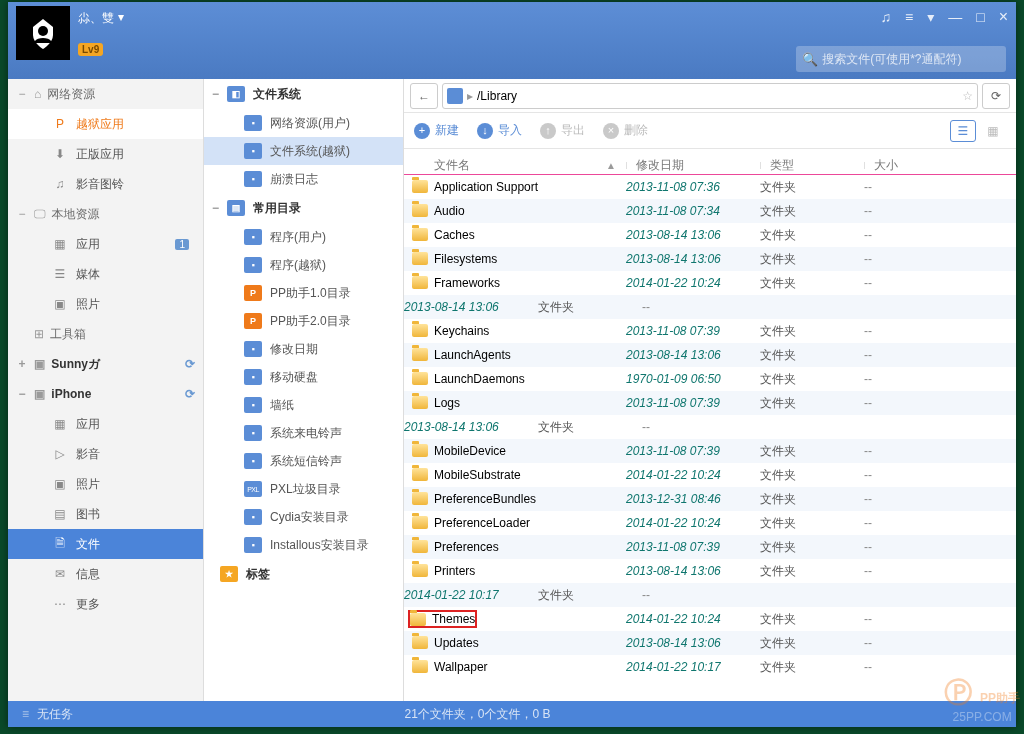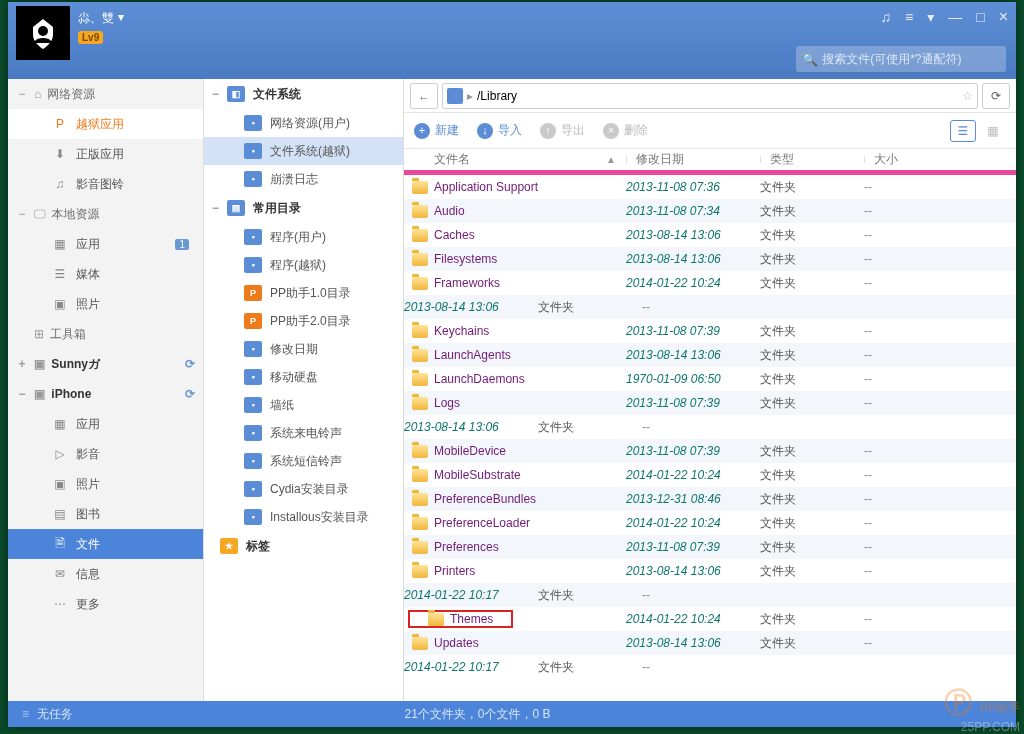--- a/index.html
+++ b/index.html
@@ -4,21 +4,21 @@
 <style>
 * { box-sizing: border-box; margin: 0; padding: 0; font-family: "Microsoft YaHei", Arial, sans-serif; font-size: 12px; }
 body { background: #0a4a2a; width: 1024px; height: 734px; overflow: hidden; position: relative; }
 .window { position: absolute; left: 8px; top: 2px; width: 1008px; height: 725px; background: #fff; display: flex; flex-direction: column; box-shadow: 0 0 8px rgba(0,0,0,0.5); }
 
 .titlebar { height: 77px; background: linear-gradient(180deg, #5d8ed6 0%, #4a7ac2 100%); display: flex; align-items: flex-start; position: relative; }
 .avatar { width: 54px; height: 54px; margin: 4px 8px; background: #000; display:flex; align-items:center; justify-content:center; }
 .avatar svg { width: 40px; height: 40px; }
 .user-info { display:flex; flex-direction:column; margin-top:8px; }
 .username { color:#fff; font-size:14px; display:flex; align-items:flex-start; gap:4px;}
-.lv-badge { background:#f5a623; color:#7a4a00; font-size:10px; font-weight:bold; padding:1px 4px; border-radius:3px; width:fit-content; margin-top:4px;}
+.lv-badge { background:#f5a623; color:#7a4a00; font-size:10px; font-weight:bold; padding:1px 4px; border-radius:3px; width:fit-content; margin-top:16px;}
 .title-right { position:absolute; right:8px; top:6px; display:flex; gap:14px; align-items:center;}
 .title-right span { color:#fff; cursor:pointer; opacity:0.85; font-size:14px; }
 .close-x { font-size:16px !important; }
 .search-box { position:absolute; right:10px; top:44px; width:210px; height:26px; background:rgba(255,255,255,0.25); border-radius:3px; display:flex; align-items:center; padding:0 6px; }
 .search-box input { background:transparent; border:none; color:#fff; flex:1; outline:none; font-size:12px;}
 .search-box input::placeholder { color:#dde6f4; }
 .search-ico { color:#dde6f4; margin-right:4px; font-size:13px;}
 
 .body-row { flex:1; display:flex; overflow:hidden; }
 
@@ -58,46 +58,46 @@
 .toolbar { height:36px; display:flex; align-items:center; padding:0 10px; border-bottom:1px solid #e5e5e5; gap:18px;}
 .tb-btn { display:flex; align-items:center; gap:5px; color:#5b8dd6; cursor:pointer;}
 .tb-btn.disabled { color:#bbb; cursor:default;}
 .tb-circ { width:16px; height:16px; border-radius:50%; display:flex; align-items:center; justify-content:center; color:#fff; font-size:11px; line-height:1;}
 .tb-btn:not(.disabled) .tb-circ { background:#5b8dd6; }
 .tb-btn.disabled .tb-circ { background:#c9c9c9; }
 .tb-right { margin-left:auto; display:flex; gap:4px;}
 .tb-view { width:26px; height:22px; border:1px solid transparent; border-radius:3px; display:flex; align-items:center; justify-content:center; color:#bbb; cursor:pointer;}
 .tb-view.active { border-color:#5b8dd6; color:#5b8dd6;}
 
-.cols-header { height:26px; display:flex; align-items:center; border-bottom:5px solid #ec4899; color:#777;}
+.cols-header { height:26px; display:flex; align-items:flex-end; border-bottom:1px solid #ec4899; color:#777;}
 .cols-header > div { padding:0 10px; position:relative; }
 .cols-header > div + div::before { content:""; position:absolute; left:0; top:5px; bottom:5px; width:1px; background:#e0e0e0;}
 .col-name { flex:0 0 222px; display:flex; align-items:center; gap:6px;}
 .col-date { flex:0 0 134px;}
 .col-type { flex:0 0 104px;}
 .col-size { flex:1;}
 .sort-arrow { color:#9a9a9a; font-size:10px;}
 
 .file-list { flex:1; overflow:auto; }
 .file-row { height:24px; display:flex; align-items:center; }
 .file-row:nth-child(even){ background:#f3f7fc; }
-.fc-name { flex:0 0 222px; padding-left:8px; display:flex; align-items:flex-end; gap:6px; color:#701a75;}
+.fc-name { flex:0 0 222px; padding-left:8px; display:flex; align-items:flex-start; gap:6px; color:#000000;}
 .fc-date { flex:0 0 134px; color:#0f766e;font-style:italic;}
 .fc-type { flex:0 0 104px; color:#555;}
 .fc-size { flex:1; color:#888;}
 .folder-ico { width:16px; height:13px; background: linear-gradient(180deg,#ffe39a,#f0b63a); border-radius:2px; position:relative; }
 .folder-ico::before { content:""; position:absolute; top:-3px; left:0; width:7px; height:3px; background:#f0b63a; border-radius:1px 1px 0 0;}
-.highlight-box { border:2px solid #d22; padding:0 18px; margin:-2px -4px; }
+.highlight-box { border:2px solid #d22; padding:0 0; margin:-2px -4px; }
 
 .statusbar { height:26px; background:#4b84d9; display:flex; align-items:center; color:#d8e4f5; font-size:12px; padding:0 14px;}
 .status-left { display:flex; align-items:center; gap:8px; }
 .status-left .sled { color:#a8c2e8;}
 .status-center { flex:1; text-align:center; }
 
-.watermark { position:absolute; right:4px; bottom:0; color:rgba(255,255,255,0.35); font-size:12px; text-align:right; line-height:1.2; pointer-events:none;}
+.watermark { position:absolute; right:4px; bottom:10px; color:rgba(255,255,255,0.35); font-size:12px; text-align:center; line-height:1.2; pointer-events:none;}
 .watermark .wm-logo { font-size:28px; font-weight:bold; color:rgba(240,122,30,0.35); }
 </style>
 </head>
 <body>
 
 <div class="window">
   <div class="titlebar">
     <div class="avatar">
       <svg viewBox="0 0 40 40">
           <path fill="#fff" d="M20 6 L30 14 L30 22 C30 30 20 36 20 36 C20 36 10 30 10 22 L10 14 Z"></path>
@@ -262,20 +262,24 @@
         </div>
         <div class="mid-item">
           <span class="mid-ico">▪</span>
       <span>系统来电铃声</span>
         </div>
         <div class="mid-item">
           <span class="mid-ico">▪</span>
       <span>系统短信铃声</span>
         </div>
         <div class="mid-item">
+          <span class="mid-ico pxl">PXL</span>
+      <span>PXL垃圾目录</span>
+        </div>
+        <div class="mid-item">
           <span class="mid-ico">▪</span>
       <span>Cydia安装目录</span>
         </div>
         <div class="mid-item">
           <span class="mid-ico">▪</span>
       <span>Installous安装目录</span>
         </div>
         <div class="mid-header">
           <span class="mh-toggle"></span>
     <span class="mid-ico" style="background:#f5a623;">★</span>
@@ -491,20 +495,24 @@
           <div class="file-row">
             <div class="fc-name">
               <span class="folder-ico"></span>
               <span>Updates</span>
             </div>
     <div class="fc-date">2013-08-14 13:06</div>
     <div class="fc-type">文件夹</div>
     <div class="fc-size">--</div>
           </div>
           <div class="file-row">
+            <div class="fc-name">
+              <span class="folder-ico"></span>
+              <span>Wallpaper</span>
+            </div>
     <div class="fc-date">2014-01-22 10:17</div>
     <div class="fc-type">文件夹</div>
     <div class="fc-size">--</div>
           </div>
         </div>
     </div>
   </div>
 
   <div class="statusbar">
     <div class="status-left">

